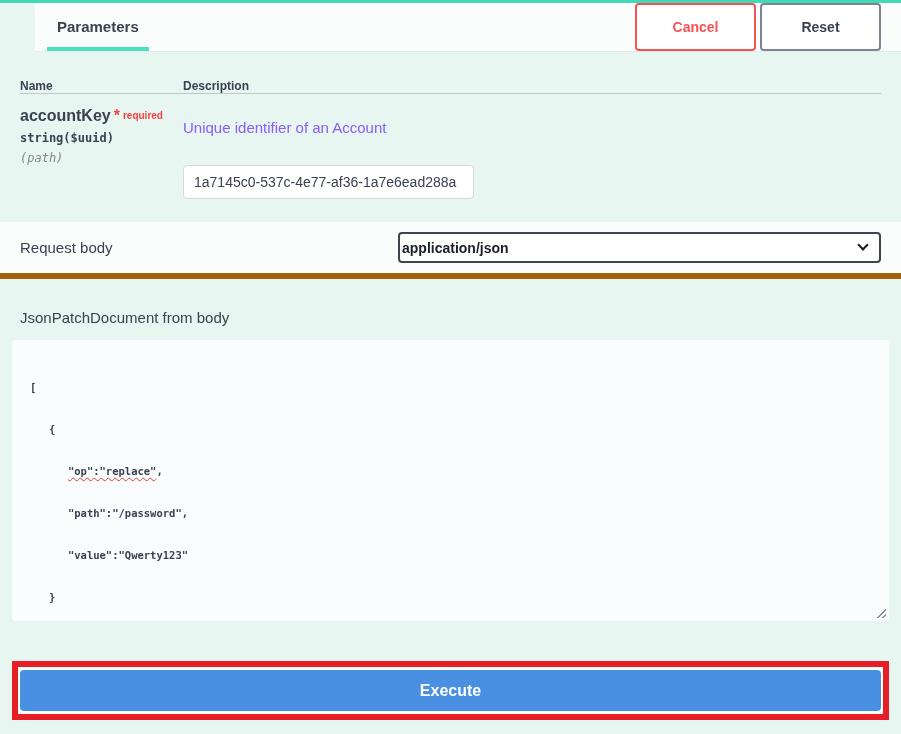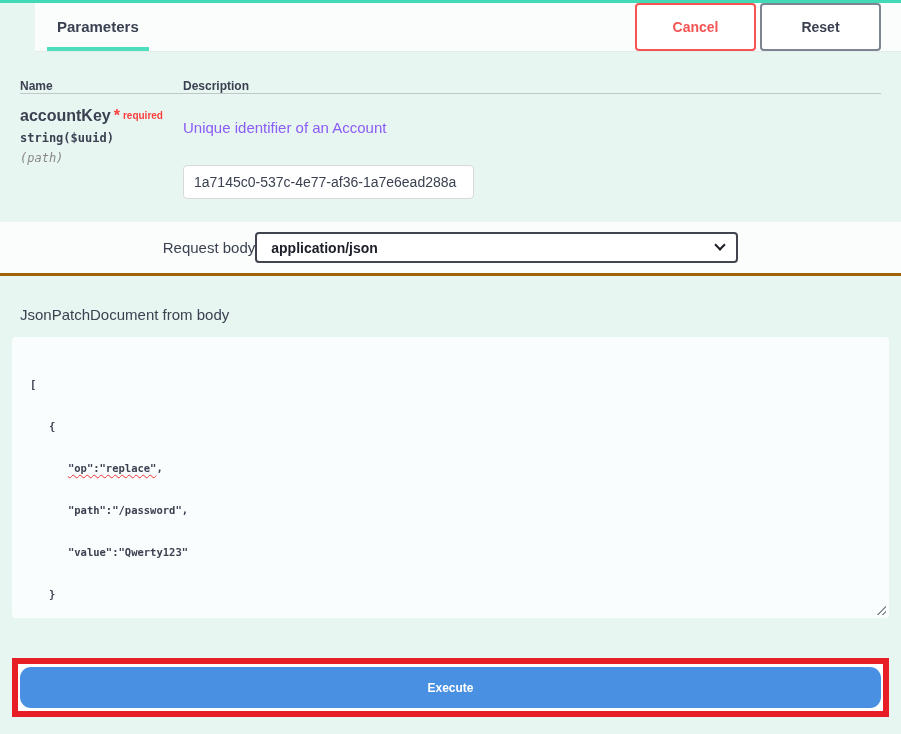--- a/index.html
+++ b/index.html
@@ -53,29 +53,29 @@
   .param-desc-text { font-size:15px; color:#8b5cf6; margin-top:12px; }
   .param-input {
     display:block; margin-top:29px; width:291px; height:34px;
     border:1px solid #d9d9d9; border-radius:4px; padding:8px 10px;
     font-size:14px; color:#3b4151; background:#fff; font-family:inherit;
   }
 
   
   .reqbody-row {
     background:#fbfdfd; padding:10px 20px; display:flex;
-    justify-content:center; align-items:center;
-    border-top:1px solid #eef5f2; border-bottom:3px solid #a16207;
+    justify-content:space-between; align-items:center;
+    border-top:1px solid #eef5f2; border-bottom:6px solid #a16207;
   }
   .reqbody-label { font-size:15px; color:#3b4151; }
   .select-wrap { position:relative; width:483px; }
   .content-type-select {
     width:100%; height:31px; appearance:none; -webkit-appearance:none;
     border:2px solid #41444e; border-radius:4px; background:#fff;
-    font-size:14px; font-weight:700; color:#1b1e28; padding:0 34px 0 14px;
+    font-size:14px; font-weight:700; color:#1b1e28; padding:0 34px 0 2px;
     font-family:inherit; cursor:pointer;
   }
   .select-chevron {
     position:absolute; right:14px; top:9px; width:8px; height:8px;
     border-right:2px solid #1b1e28; border-bottom:2px solid #1b1e28;
     transform:rotate(45deg); pointer-events:none;
   }
 
   
   .body-section { background:#e8f6f1; padding:30px 20px 10px; }
@@ -101,21 +101,21 @@
     cursor:nwse-resize;
   }
 
   
   .execute-annotation {
     margin:40px -8px 0; border:6px solid #e81e26; padding:3px 2px;
     background:#fff;
   }
   .execute-btn {
     display:block; width:100%; height:41px; background:#4a90e2;
-    color:#fff; font-size:12px; font-weight:700; border:0; border-radius:11px;
+    color:#fff; font-size:16px; font-weight:700; border:0; border-radius:4px;
     cursor:pointer; font-family:inherit;
   }
 </style>
 </head>
 <body>
 
 <div class="app">
   <div class="accent-bar"></div>
 
   <div class="tab-header">

